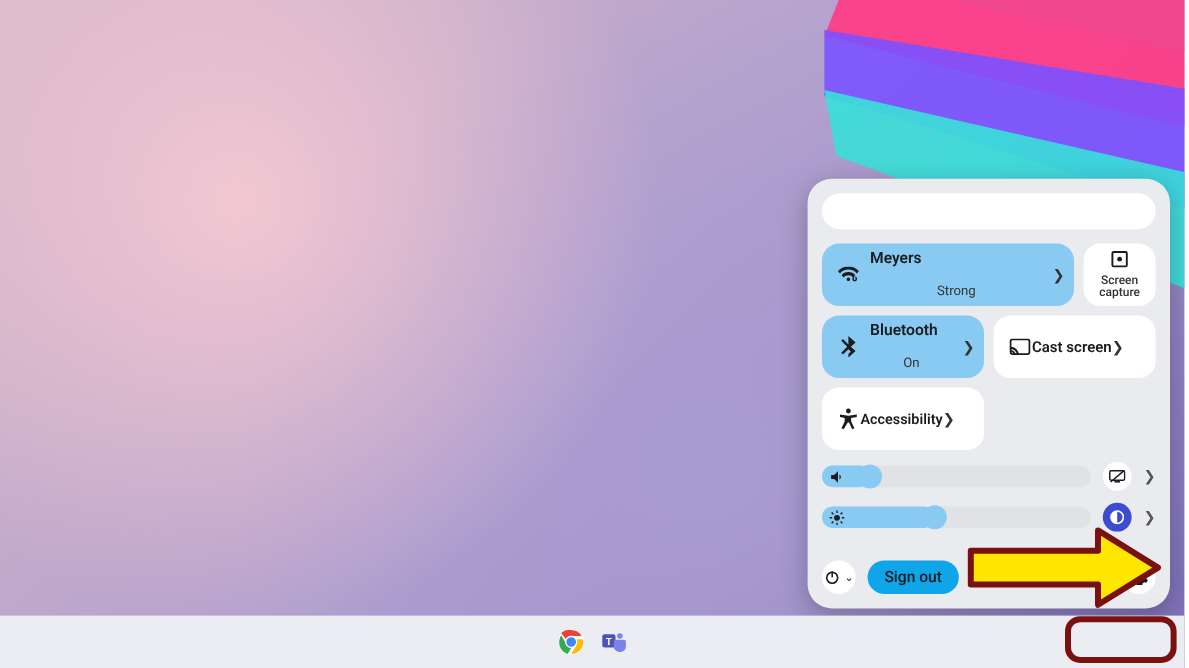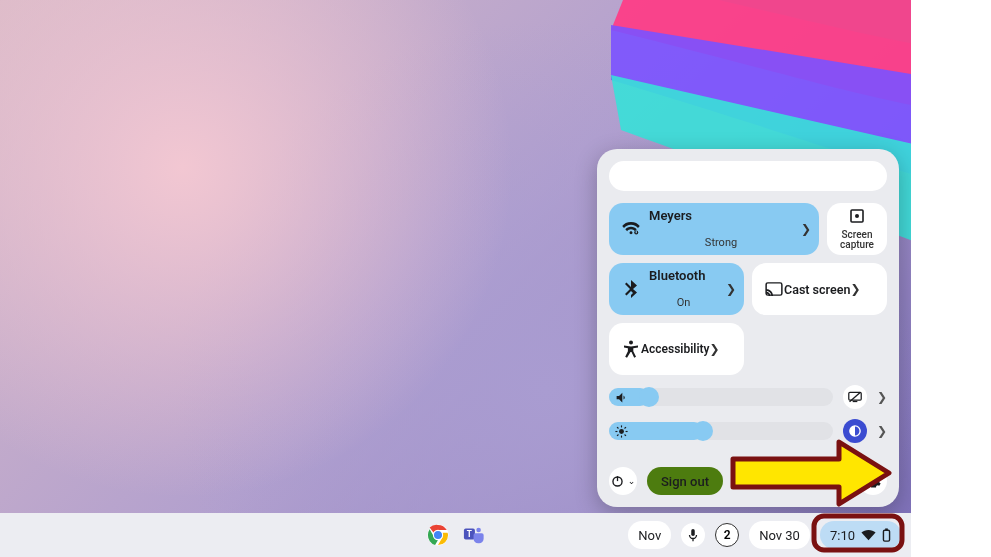--- a/index.html
+++ b/index.html
@@ -1,16 +1,16 @@
 <!DOCTYPE html>
 <html><head>
 <meta charset="utf-8">
 <style>
   html, body { margin:0; padding:0; height:100%; font-family: "Google Sans", "Roboto", -apple-system, Arial, sans-serif; }
-  .desktop { position:relative; width:911px; height:557px; overflow:hidden;
+  .desktop { position:relative; width:987px; height:557px; overflow:hidden;
     background:
       radial-gradient(circle at 20% 30%, #f2c7d2 0%, transparent 40%),
       radial-gradient(circle at 60% 70%, #a99cd1 0%, transparent 55%),
       linear-gradient(135deg, #d8b9c7 0%, #b2a0ce 50%, #7c6fb8 100%);
   }
   .swirl { position:absolute; right:-120px; top:-40px; width:480px; height:350px; pointer-events:none; }
 
   
   .shelf { position:absolute; left:0; right:0; bottom:0; height:44px; background:#ecedf2; display:flex; align-items:center; }
   .shelf-center { position:absolute; left:50%; transform:translateX(-50%); display:flex; gap:12px; align-items:center; }
@@ -50,21 +50,21 @@
   .slider-bri .slider-knob-area { width:42%; background:#88caf2; justify-content:flex-start; padding-left:6px; box-sizing:border-box; }
   .slider-knob { position:absolute; top:-1px; width:20px; height:20px; border-radius:50%; background:#88caf2; }
   .slider-vol .slider-knob { left:calc(18% - 10px); }
   .slider-bri .slider-knob { left:calc(42% - 10px); }
   .row-end { display:flex; align-items:center; gap:10px; }
   .mini-round { width:24px; height:24px; border-radius:50%; background:#fff; display:flex; align-items:center; justify-content:center; color:#333; font-size:13px; }
   .mini-chev { font-size:12px; color:#555; width:10px; text-align:center; }
 
   
   .qs-footer { position:absolute; left:12px; right:12px; bottom:10px; height:32px; display:flex; align-items:center; gap:10px; }
-  .footer-btn { height:28px; border-radius:14px; background:#4d7c0f; display:flex; align-items:center; justify-content:center; padding:0 14px; font-size:13px; font-weight:500; color:#1b1c1f; gap:4px; }
+  .footer-btn { height:28px; border-radius:14px; background:#0ea5e9; display:flex; align-items:center; justify-content:center; padding:0 14px; font-size:13px; font-weight:500; color:#1b1c1f; gap:4px; }
   .footer-round { width:28px; height:28px; border-radius:50%; background:#fff; display:flex; align-items:center; justify-content:center; padding:0; }
   .footer-spacer { flex:1; }
 
   
   .arrow-wrap { position:absolute; right:6px; bottom:44px; width:176px; height:80px; pointer-events:none; }
 
 </style>
 </head>
 <body>
 
@@ -236,40 +236,19 @@
       </div>
       <div class="app-icon">
         <svg width="22" height="22" viewBox="0 0 24 24">
             <rect x="1" y="5" width="12" height="12" rx="2" fill="#4b53bc"></rect>
             <text x="7" y="14.5" font-size="9" font-weight="700" fill="#fff" text-anchor="middle">T</text>
             <circle cx="17" cy="6.5" r="2.5" fill="#7b83eb"></circle>
             <path fill="#7b83eb" d="M13.5 10h7a2 2 0 0 1 2 2v4a5 5 0 0 1-5 5h-1a5 5 0 0 1-5-5v-4a2 2 0 0 1 2-2z"></path>
           </svg>
       </div>
     </div>
-    <div class="shelf-right">
-      <div class="pill">Nov</div>
-      <div class="pill-icon" style="background:#fff">
-        <svg width="12" height="14" viewBox="0 0 12 16">
-            <rect x="4" y="1" width="4" height="8" rx="2" fill="#1b1c1f"></rect>
-            <path fill="none" stroke="#1b1c1f" stroke-width="1.5" d="M2 8a4 4 0 0 0 8 0M6 12v3"></path>
-          </svg>
-      </div>
-      <div class="badge">2</div>
-      <div class="pill">Nov 30</div>
-      <div class="pill-active">
-        <span>7:10</span>
-        <svg width="15" height="11" viewBox="0 0 18 14">
-            <path fill="#1b1c1f" d="M9 13 0 3.2C2.3 1.2 5.5 0 9 0s6.7 1.2 9 3.2L9 13z"></path>
-          </svg>
-        <svg width="9" height="14" viewBox="0 0 10 16">
-            <rect x="1.5" y="2.5" width="7" height="12.5" rx="1.5" fill="none" stroke="#1b1c1f" stroke-width="1.6"></rect>
-            <rect x="3.5" y="0.5" width="3" height="2" fill="#1b1c1f"></rect>
-          </svg>
-      </div>
-    </div>
   </div>
 
   <svg style="position:absolute; right:6px; bottom:4px; width:94px; height:40px; pointer-events:none" viewBox="0 0 94 40">
     <rect x="3" y="3" width="88" height="34" rx="10" fill="none" stroke="#7a1111" stroke-width="5"></rect>
   </svg>
 
 </div>
 
 </body></html>

